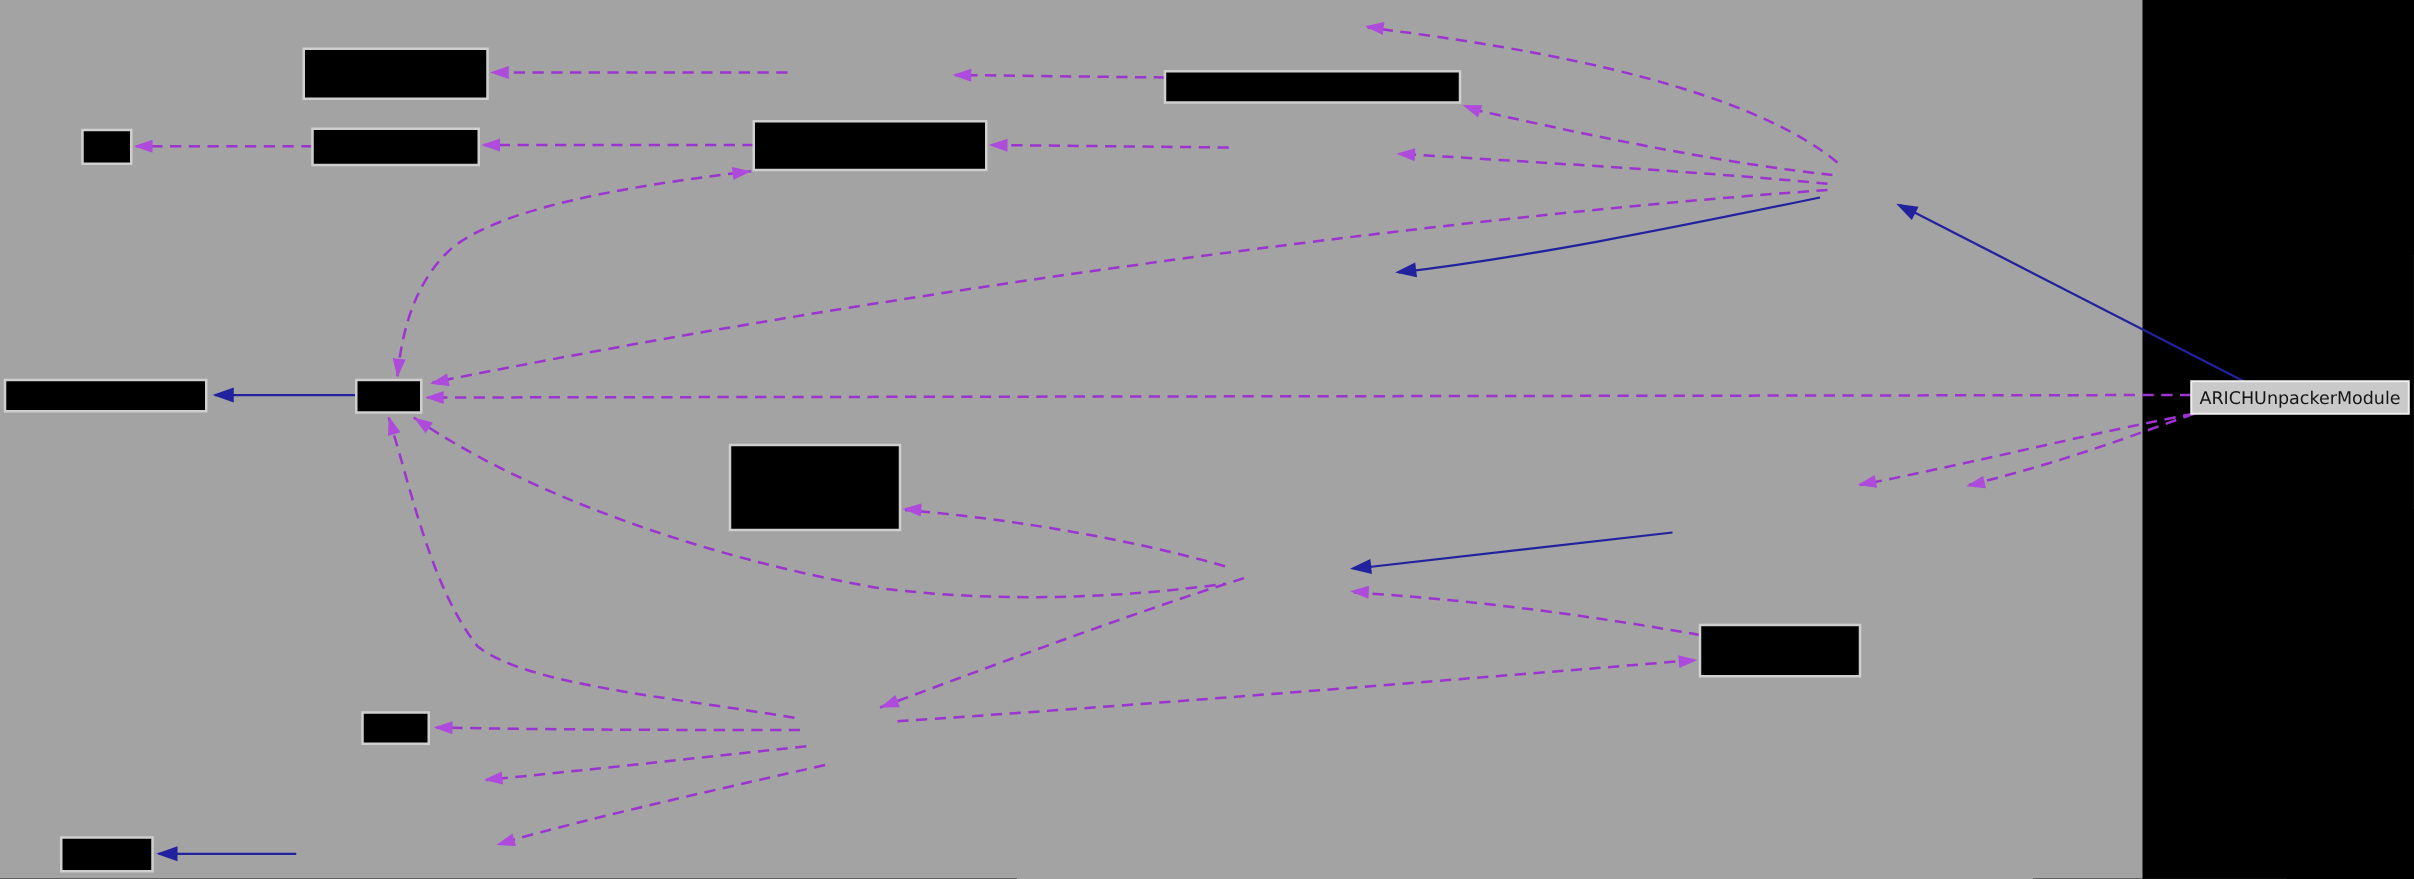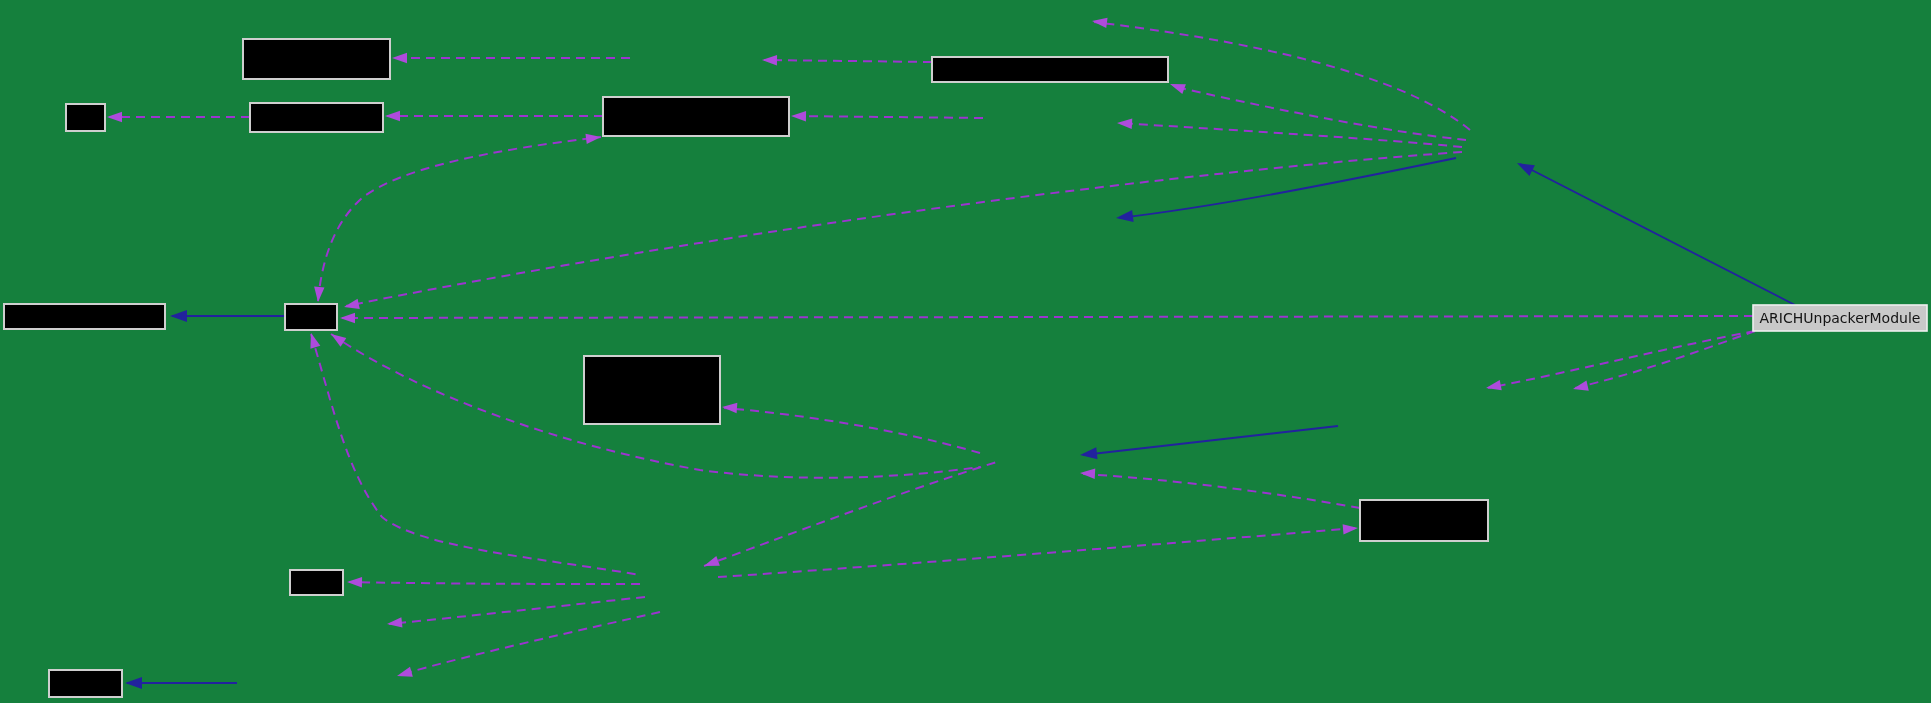--- a/index.html
+++ b/index.html
@@ -6,23 +6,23 @@
     margin: 0;
     padding: 0;
     background: #000000;
     width: 1931px;
     height: 703px;
     overflow: hidden;
     font-family: "DejaVu Sans", sans-serif;
   }
   #canvas-wrap {
     position: relative;
-    width: 1931px;
+    width: 1714px;
     height: 703px;
-    background: #15803d;
+    background: #a3a3a3;
   }
   svg#graph {
     display: block;
     width: 1931px;
     height: 703px;
   }
   .node-rect {
     fill: #000000;
     stroke: #CFCFCF;
     stroke-width: 2;

